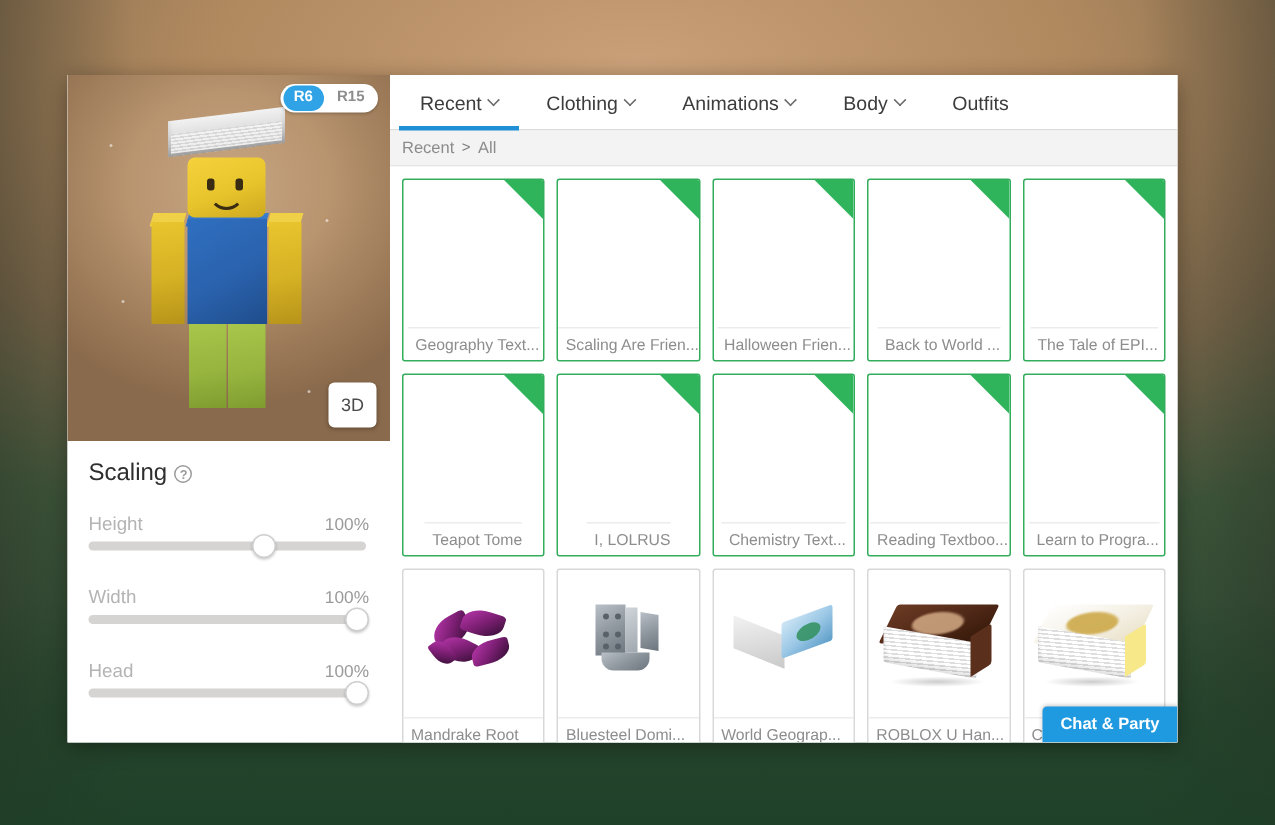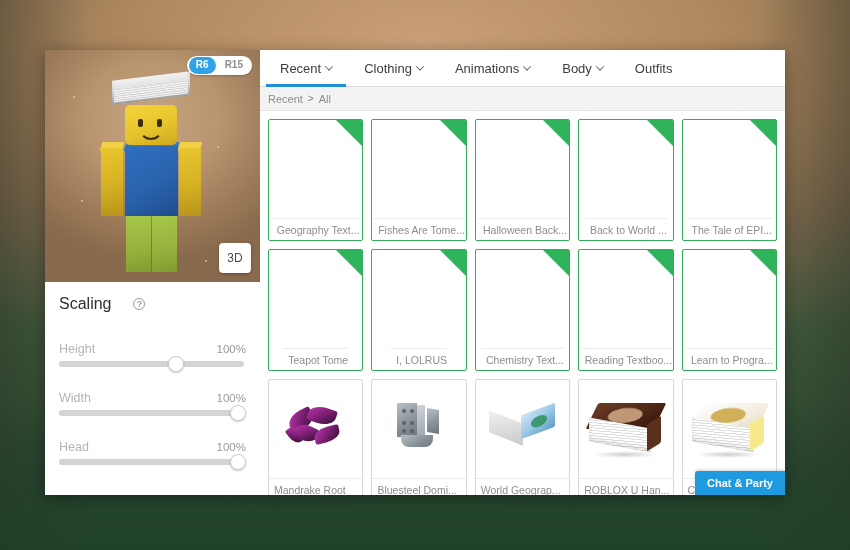--- a/index.html
+++ b/index.html
@@ -112,22 +112,22 @@
   .arm-top      { top: 70px;   width: 22px; height: 9px; background:#f0d047; transform: skewX(-16deg); }
   .arm-top.l { left: 33px; } .arm-top.r { left: 111px; }
 
   .leg          { top: 144px;  width: 25px; height: 56px;
                   background: linear-gradient(170deg,#a8c64a 0%,#97b53f 55%,#7f9c30 100%); }
   .leg.l { left: 58px; } .leg.r { left: 84px; }
 
   
   #scaling-panel { padding: 13px 14px 6px; background:#fff; flex:1; }
   #scaling-title {
-    font-size: 16px; color: #2e2e2e; display:flex; align-items:center; gap:22px;
-    margin-bottom: 29px; font-weight: 400;
+    font-size: 16px; color: #2e2e2e; display:flex; align-items:center; gap:5px;
+    margin-bottom: 17px; font-weight: 400;
   }
   .help-icon {
     width: 12px; height: 12px; border-radius:50%;
     border: 1.2px solid #9b9b9b; color:#9b9b9b;
     font-size: 8.5px; line-height: 10px; text-align:center; font-weight:700;
     display:inline-block;
   }
   .slider-row { margin-bottom: 24px; }
   .slider-head { display:flex; justify-content:space-between; align-items:baseline; margin-bottom: 5px; }
   .slider-label { font-size: 12.5px; color: #b4b4b4; }
@@ -376,35 +376,35 @@
             <div class="thumb">
               <div class="book">
                 <div class="shadow"></div>
                 <div class="cover" style="background:linear-gradient(150deg,#ffffff 0%,#ededed 55%,#d6d6d6 100%)">
                   <div style="position:absolute;left:16px;top:5px;width:34px;height:15px;border-radius:50%;background:#9a9a9a;opacity:.82;filter:blur(.6px)"></div>
                 </div>
                 <div class="pages"></div>
                 <div class="spine" style="background:#cfcfcf"></div>
               </div>
             </div>
-            <div class="card-label">Fishes Are Tome...</div>
+            <div class="card-label">Scaling Are Frien...</div>
           </div>
           <div class="card owned">
             <div class="corner-badge"></div>
             <div class="thumb">
               <div class="book">
                 <div class="shadow"></div>
                 <div class="cover" style="background:linear-gradient(150deg,#2a1a0c 0%,#1a1008 50%,#0d0805 100%)">
                   <div style="position:absolute;left:16px;top:5px;width:34px;height:15px;border-radius:50%;background:#ff8a1f;opacity:.82;filter:blur(.6px)"></div>
                 </div>
                 <div class="pages"></div>
                 <div class="spine" style="background:#d9a23a"></div>
               </div>
             </div>
-            <div class="card-label">Halloween Back...</div>
+            <div class="card-label">Halloween Frien...</div>
           </div>
           <div class="card owned">
             <div class="corner-badge"></div>
             <div class="thumb">
               <div class="book">
                 <div class="shadow"></div>
                 <div class="cover" style="background:linear-gradient(150deg,#f2e02a 0%,#dfcd18 50%,#2b3a7a 100%)">
                   <div style="position:absolute;left:16px;top:5px;width:34px;height:15px;border-radius:50%;background:#2b3a7a;opacity:.82;filter:blur(.6px)"></div>
                 </div>
                 <div class="pages"></div>

